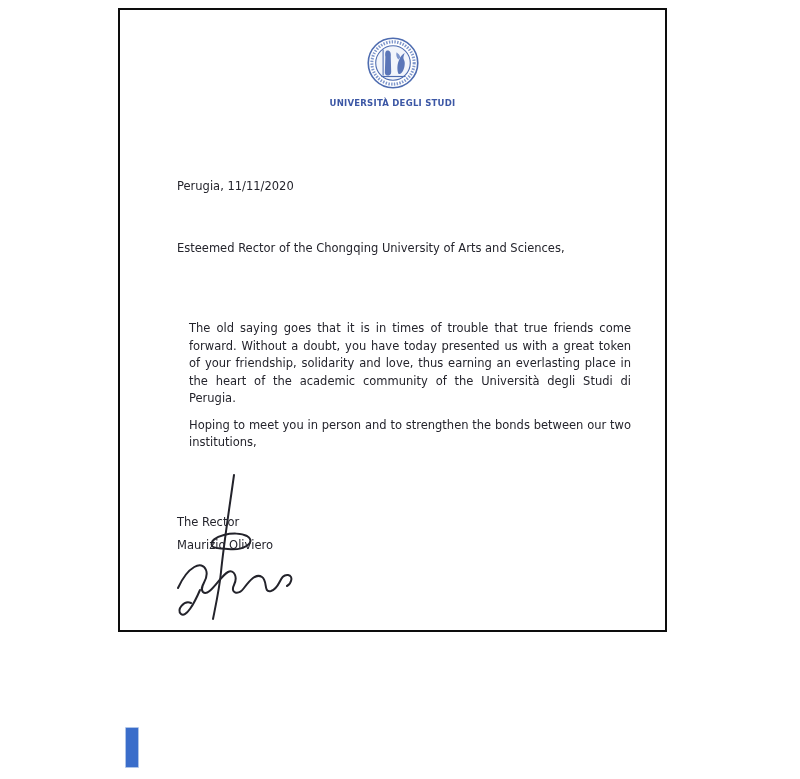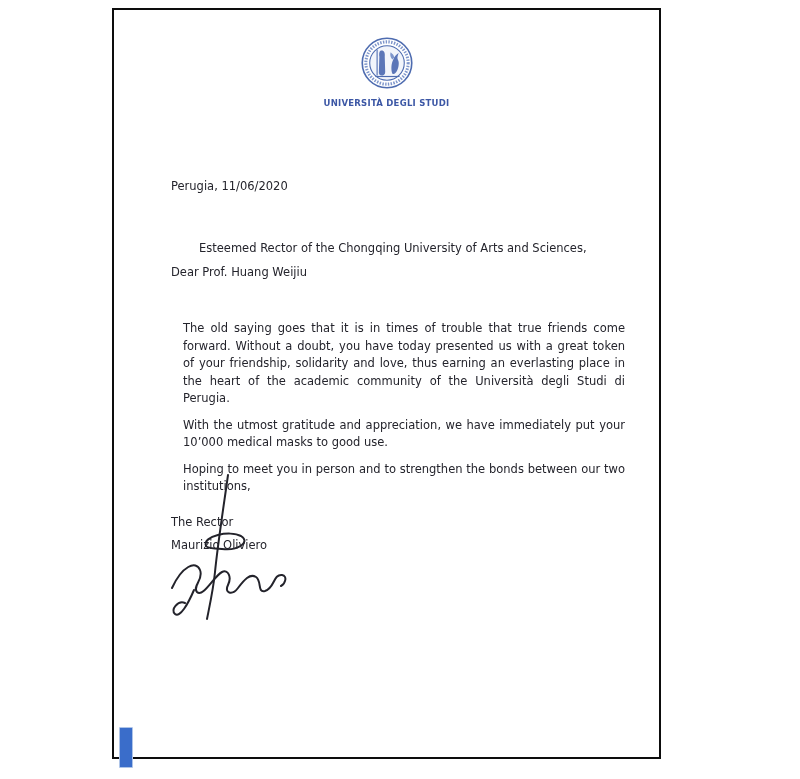--- a/index.html
+++ b/index.html
@@ -13,24 +13,24 @@
   }
   .stage {
     position: relative;
     width: 800px;
     height: 779px;
     background: #ffffff;
   }
   
   .page {
     position: absolute;
-    left: 112px;
+    left: 118px;
     top: 8px;
     width: 549px;
-    height: 751px;
+    height: 624px;
     background: #ffffff;
     border: 2px solid #0d0d0d;
     box-sizing: border-box;
   }
   
   .blue-tab {
     position: absolute;
     left: 5px;
     top: 717px;
     width: 12px;
@@ -63,21 +63,21 @@
   
   .textline, .para-block, .signoff {
     position: absolute;
     left: 57px;
     width: 454px;
     color: #24242c;
     font-size: 11.5px;
     line-height: 17px;
   }
   .date-line   { top: 168px; }
-  .sal-1       { top: 230px; margin-left: 28px; }
+  .sal-1       { top: 230px; }
   .sal-2       { top: 254px; }
   .para-block  { top: 310px; }
   .para-block p {
     margin: 0 0 9px 12px;
     text-align: justify;
     line-height: 17.5px;
   }
   .signoff-title { top: 504px; }
   .signoff-name  { top: 527px; }
   .signature {
@@ -109,28 +109,26 @@
         <path d="M36,42 C34,36 35,30 37,26 C38,23 41,20 43,19 C42,22 41,24 42,26 C44,29 43,35 41,39 C40,41 38,43 36,42 Z" fill="#5b76b8"></path>
         <path d="M36,26 C34,24 33,21 34,18 C36,20 38,21 38,24 Z" fill="#7e96cb"></path>
 
         <line x1="17" y1="45" x2="44" y2="45" stroke="#4e6cb0" stroke-width="1.3"></line>
       </svg>
       <div class="wordmark">
         <div>UNIVERSITÀ DEGLI STUDI</div>
       </div>
     </div>
 
-    <div class="textline date-line">Perugia, 11/06/2020</div>
+    <div class="textline date-line">Perugia, 11/11/2020</div>
 
     <div class="textline sal-1">Esteemed Rector of the Chongqing University of Arts and Sciences,</div>
-    <div class="textline sal-2">Dear Prof. Huang Weijiu</div>
 
     <div class="para-block">
       <p>The old saying goes that it is in times of trouble that true friends come forward. Without a doubt, you have today presented us with a great token of your friendship, solidarity and love, thus earning an everlasting place in the heart of the academic community of the Università degli Studi di Perugia.</p>
-      <p>With the utmost gratitude and appreciation, we have immediately put your 10’000 medical masks to good use.</p>
       <p>Hoping to meet you in person and to strengthen the bonds between our two institutions,</p>
     </div>
 
     <div class="textline signoff signoff-title">The Rector</div>
     <div class="textline signoff signoff-name">Maurizio Oliviero</div>
 
     <svg class="signature" viewBox="0 0 124 152" aria-hidden="true">
       <g fill="none" stroke="#23232b" stroke-width="2" stroke-linecap="round" stroke-linejoin="round">
 
         <path d="M64,3 C60,32 54,70 51,100 C49.5,116 46,132 43,147"></path>

